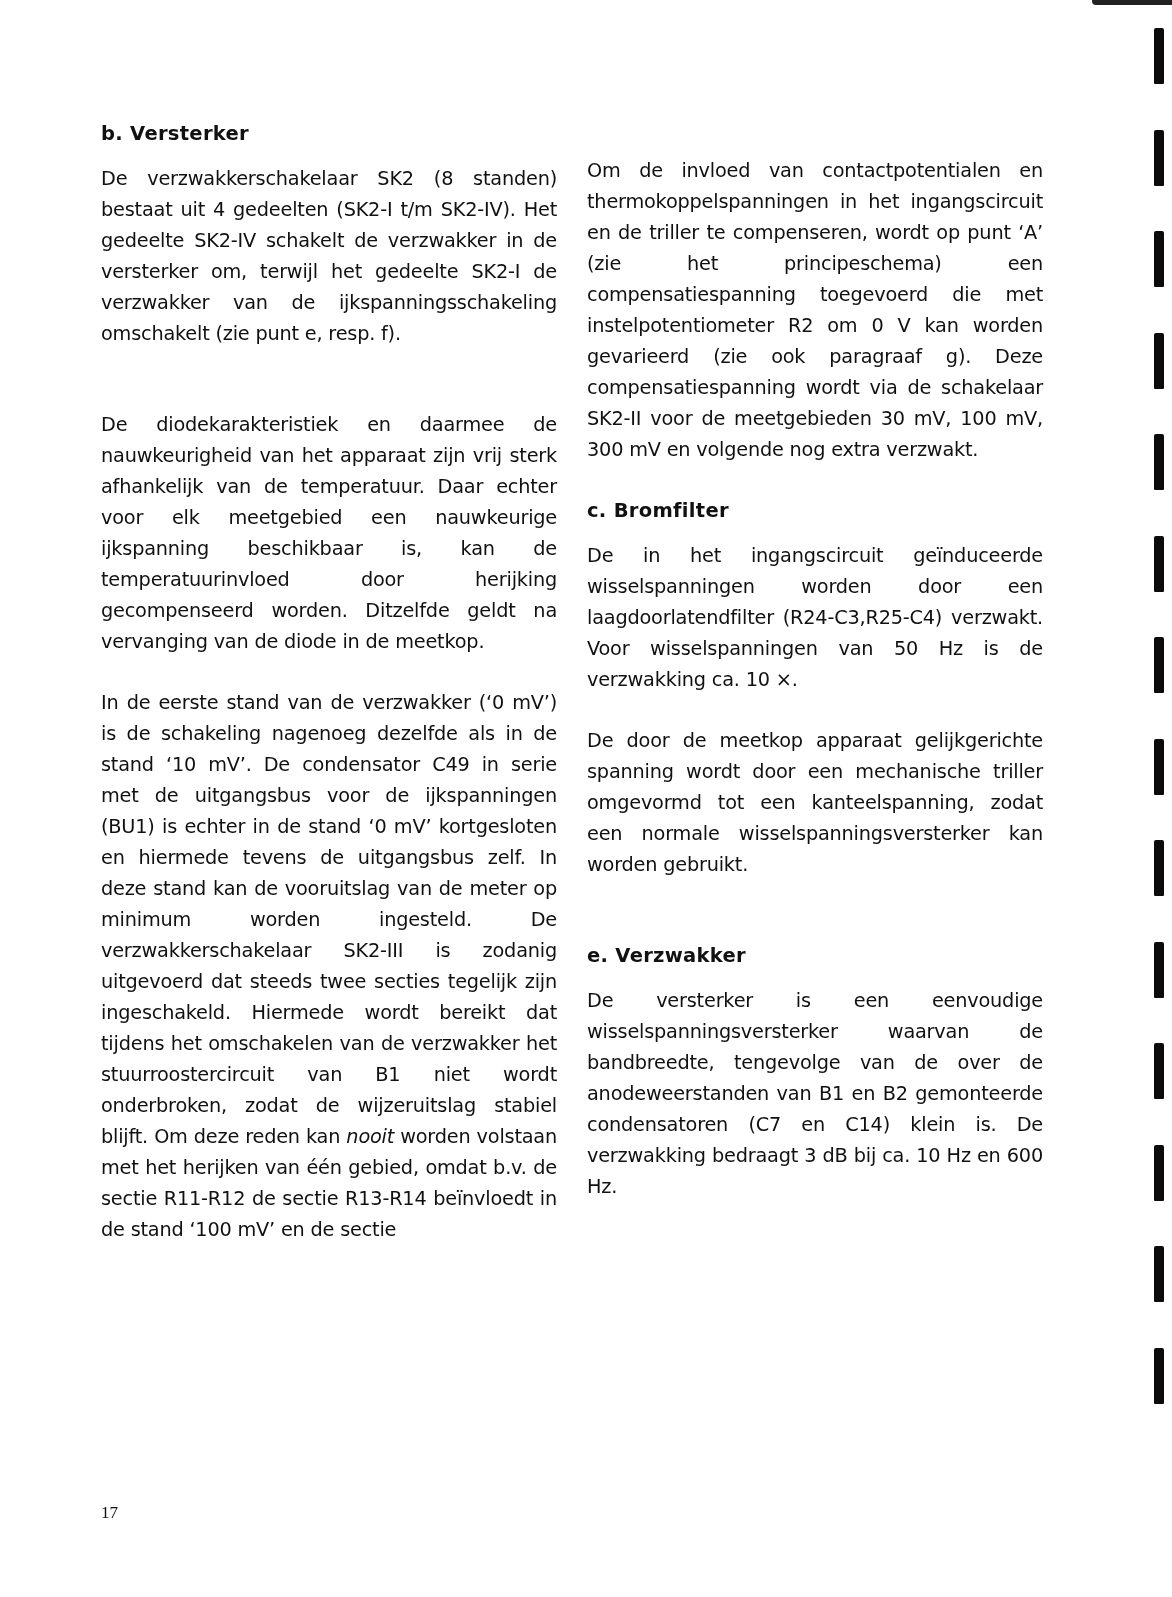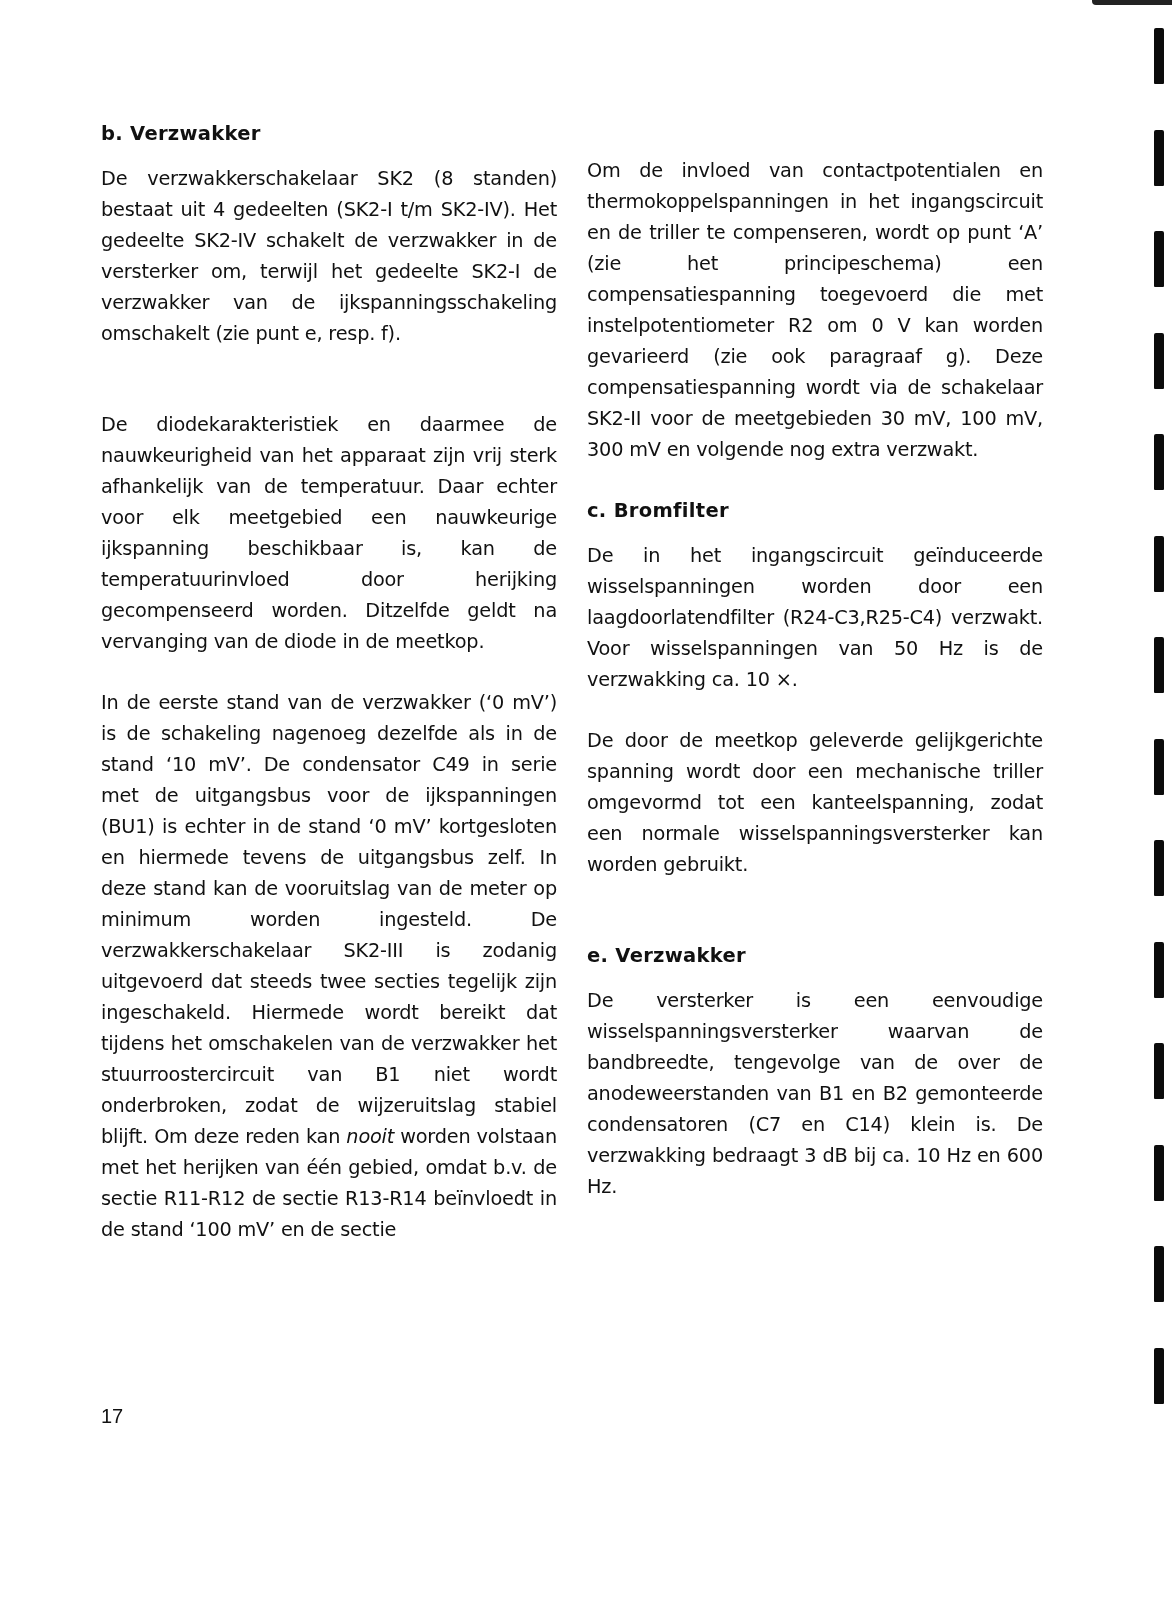--- a/index.html
+++ b/index.html
@@ -34,53 +34,53 @@
       letter-spacing: 0.3px;
     }
     .para {
       margin: 0;
       text-align: justify;
       text-align-last: left;
     }
     .gap-lg { height: 30px; }
     .page-number {
       position: absolute;
-      left: 101px; top: 1405px;
-      font-size: 20px;
-      font-family: Liberation Sans, sans-serif;
+      left: 101px; top: 1503px;
+      font-size: 17px;
+      font-family: Liberation Serif, serif;
     }
     .edge-marks { position: absolute; right: 0; top: 0; width: 30px; height: 1597px; }
     .edge-mark {
       position: absolute; right: 8px; width: 10px; height: 56px;
       background: #0b0b0b; border-radius: 2px 2px 1px 1px;
     }
   </style>
 </head>
 <body>
 
 <div class="page-edge-top"></div>
 
 <div class="column col-left">
-  <h2 class="heading">b. Verzwakker</h2>
+  <h2 class="heading">b. Versterker</h2>
   <p class="para">De verzwakkerschakelaar SK2 (8 standen) bestaat uit 4 gedeelten (SK2-I t/m SK2-IV). Het gedeelte SK2-IV schakelt de verzwakker in de versterker om, terwijl het gedeelte SK2-I de verzwakker van de ijkspanningsschakeling omschakelt (zie punt e, resp. f).</p>
   <div class="gap-lg"></div>
   <div class="gap-lg"></div>
   <p class="para">De diodekarakteristiek en daarmee de nauwkeurigheid van het apparaat zijn vrij sterk afhankelijk van de temperatuur. Daar echter voor elk meetgebied een nauwkeurige ijkspanning beschikbaar is, kan de temperatuurinvloed door herijking gecompenseerd worden. Ditzelfde geldt na vervanging van de diode in de meetkop.</p>
   <div class="gap-lg"></div>
   <p class="para"><span>In de eerste stand van de verzwakker (‘0 mV’) is de schakeling nagenoeg dezelfde als in de stand ‘10 mV’. De condensator C49 in serie met de uitgangsbus voor de ijkspanningen (BU1) is echter in de stand ‘0 mV’ kortgesloten en hiermede tevens de uitgangsbus zelf. In deze stand kan de vooruitslag van de meter op minimum worden ingesteld. De verzwakkerschakelaar SK2-III is zodanig uitgevoerd dat steeds twee secties tegelijk zijn ingeschakeld. Hiermede wordt bereikt dat tijdens het omschakelen van de verzwakker het stuurroostercircuit van B1 niet wordt onderbroken, zodat de wijzeruitslag stabiel blijft. Om deze reden kan</span> <em>nooit</em> <span>worden volstaan met het herijken van één gebied, omdat b.v. de sectie R11-R12 de sectie R13-R14 beïnvloedt in de stand ‘100 mV’ en de sectie</span></p>
 </div>
 
 <div class="column col-right">
   <div class="gap-lg"></div>
   <p class="para">Om de invloed van contactpotentialen en thermokoppelspanningen in het ingangscircuit en de triller te compenseren, wordt op punt ‘A’ (zie het principeschema) een compensatiespanning toegevoerd die met instelpotentiometer R2 om 0 V kan worden gevarieerd (zie ook paragraaf g). Deze compensatiespanning wordt via de schakelaar SK2-II voor de meetgebieden 30 mV, 100 mV, 300 mV en volgende nog extra verzwakt.</p>
   <div class="gap-lg"></div>
   <h2 class="heading">c. Bromfilter</h2>
   <p class="para">De in het ingangscircuit geïnduceerde wisselspanningen worden door een laagdoorlatendfilter (R24-C3,R25-C4) verzwakt. Voor wisselspanningen van 50 Hz is de verzwakking ca. 10 ×.</p>
   <div class="gap-lg"></div>
-  <p class="para">De door de meetkop geleverde gelijkgerichte spanning wordt door een mechanische triller omgevormd tot een kanteelspanning, zodat een normale wisselspanningsversterker kan worden gebruikt.</p>
+  <p class="para">De door de meetkop apparaat gelijkgerichte spanning wordt door een mechanische triller omgevormd tot een kanteelspanning, zodat een normale wisselspanningsversterker kan worden gebruikt.</p>
   <div class="gap-lg"></div>
   <div class="gap-lg"></div>
   <h2 class="heading">e. Verzwakker</h2>
   <p class="para">De versterker is een eenvoudige wisselspanningsversterker waarvan de bandbreedte, tengevolge van de over de anodeweerstanden van B1 en B2 gemonteerde condensatoren (C7 en C14) klein is. De verzwakking bedraagt 3 dB bij ca. 10 Hz en 600 Hz.</p>
 </div>
 
 <div class="page-number">17</div>
 
 <div class="edge-marks" id="edge-marks">
     <div class="edge-mark" style="top: 28px; background: rgb(11, 11, 11);"></div>

